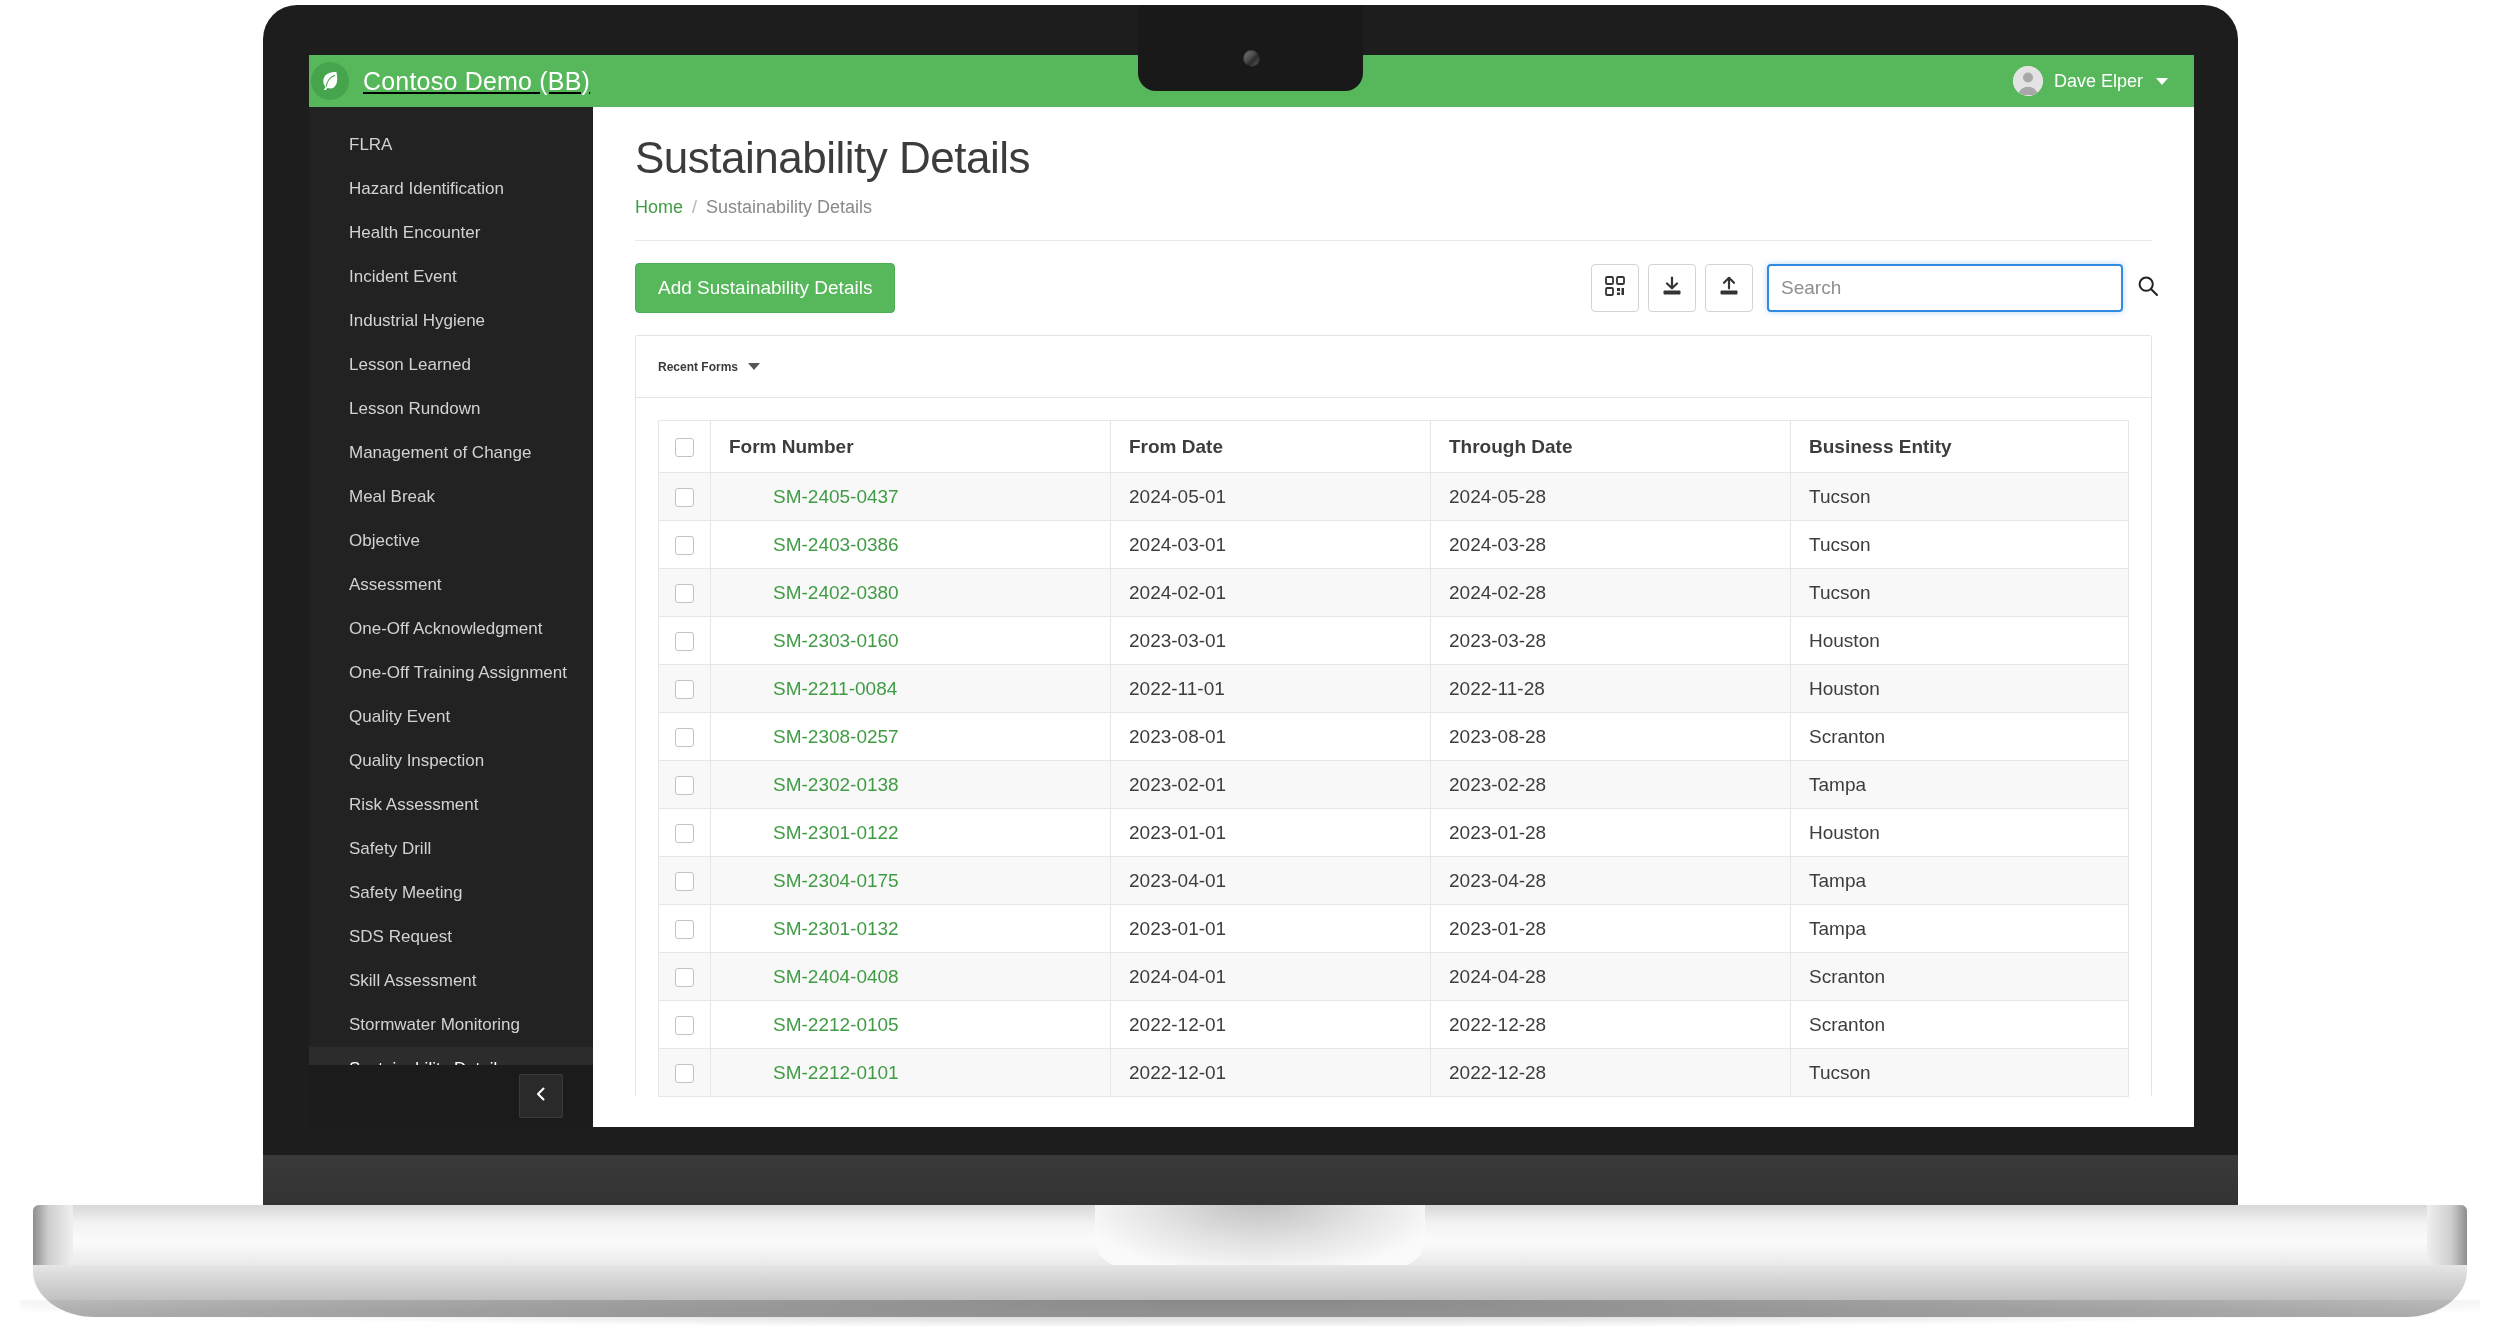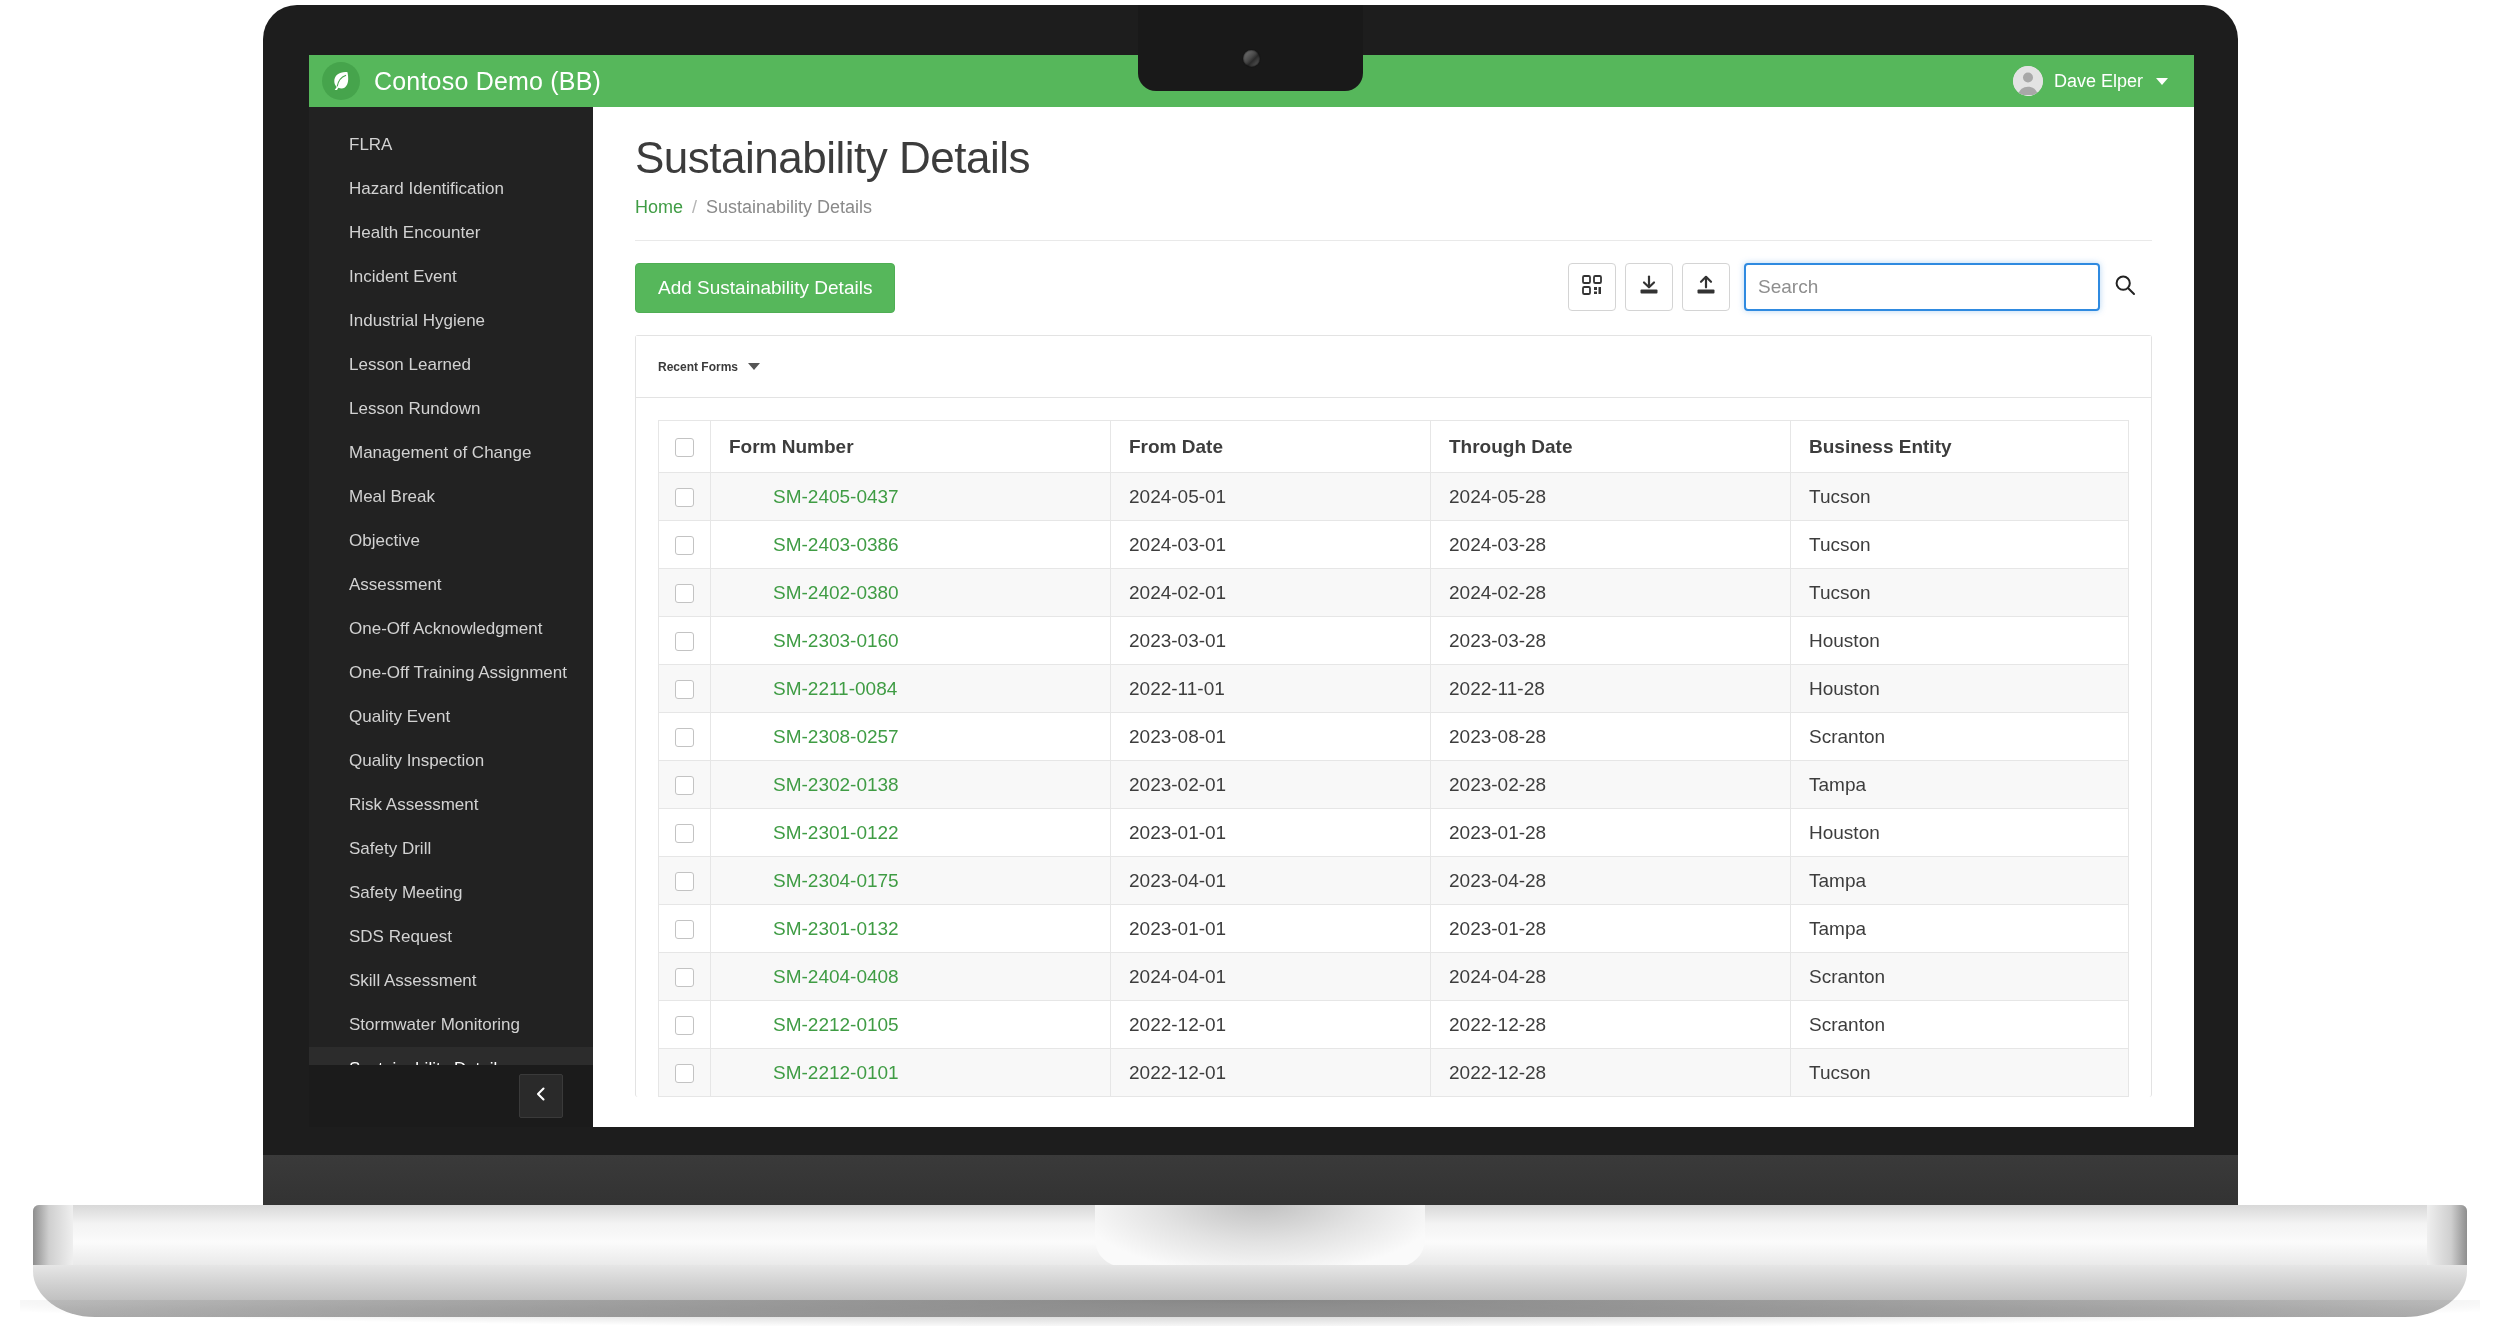--- a/index.html
+++ b/index.html
@@ -84,21 +84,21 @@
 
   
   #app { position: relative; width: 1885px; height: 1072px; background: #fff; }
 
   
   .topbar {
     position: absolute; left: 0; top: 0; width: 1885px; height: 52px;
     background: #56b75b;
     display: flex; align-items: center; justify-content: space-between;
   }
-  .brand { display: flex; align-items: center; gap: 14px; padding-left: 13px; }
+  .brand { display: flex; align-items: center; gap: 14px; padding-left: 2px; text-decoration: underline; }
   .brand-logo {
     width: 38px; height: 38px; border-radius: 50%;
     background: #46a44c; display: flex; align-items: center; justify-content: center;
   }
   .brand-name { color: #ffffff; font-size: 25px; letter-spacing: .2px; }
   .user-area { display: flex; align-items: center; gap: 11px; padding-right: 26px; }
   .avatar {
     width: 30px; height: 30px; border-radius: 50%; background: #e3e3e3;
     display: flex; align-items: center; justify-content: center; overflow: hidden;
   }
@@ -136,22 +136,22 @@
     background: #ffffff; overflow: hidden;
   }
   .page-head { padding: 26px 42px 0 42px; }
   .page-title { font-size: 44px; font-weight: 400; color: #3c3c3c; letter-spacing: -.5px; }
   .breadcrumb { margin-top: 14px; font-size: 18px; color: #8a8a8a; display: flex; gap: 9px; }
   .breadcrumb .crumb-link { color: #3f9c44; }
   .breadcrumb .sep { color: #b4b4b4; }
   .head-rule { margin-top: 22px; border-bottom: 1px solid #e9e9e9; }
 
   .action-bar {
-    display: flex; align-items: flex-start; justify-content: space-between;
-    padding: 22px 54px 22px 42px;
+    display: flex; align-items: center; justify-content: space-between;
+    padding: 22px 31px 22px 42px;
   }
   .btn-primary {
     background: #56b75b; color: #fff; border: 1px solid #4fae54;
     font-size: 19px; padding: 13px 22px; border-radius: 4px; cursor: pointer;
     font-family: "Liberation Sans", sans-serif;
   }
   .tool-group { display: flex; align-items: center; gap: 9px; }
   .icon-btn {
     width: 48px; height: 48px; border: 1px solid #d4d4d4; background: #fff;
     border-radius: 4px; display: flex; align-items: center; justify-content: center;

